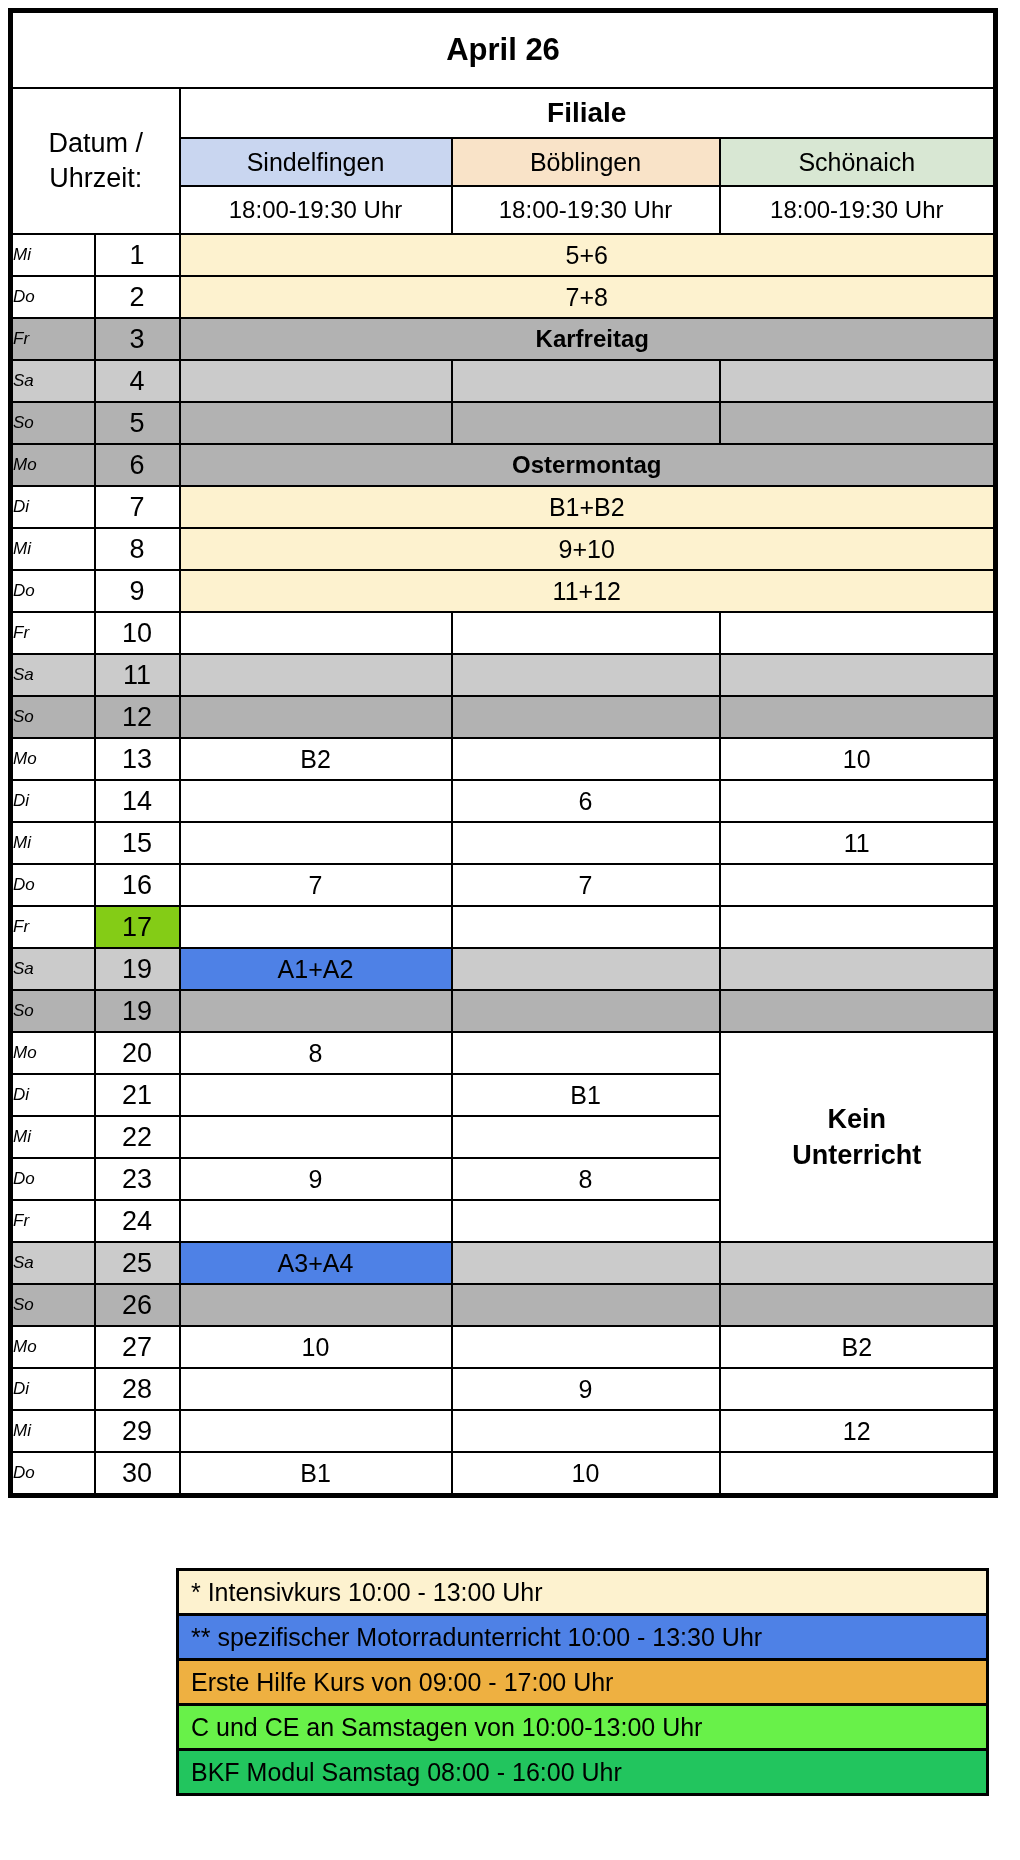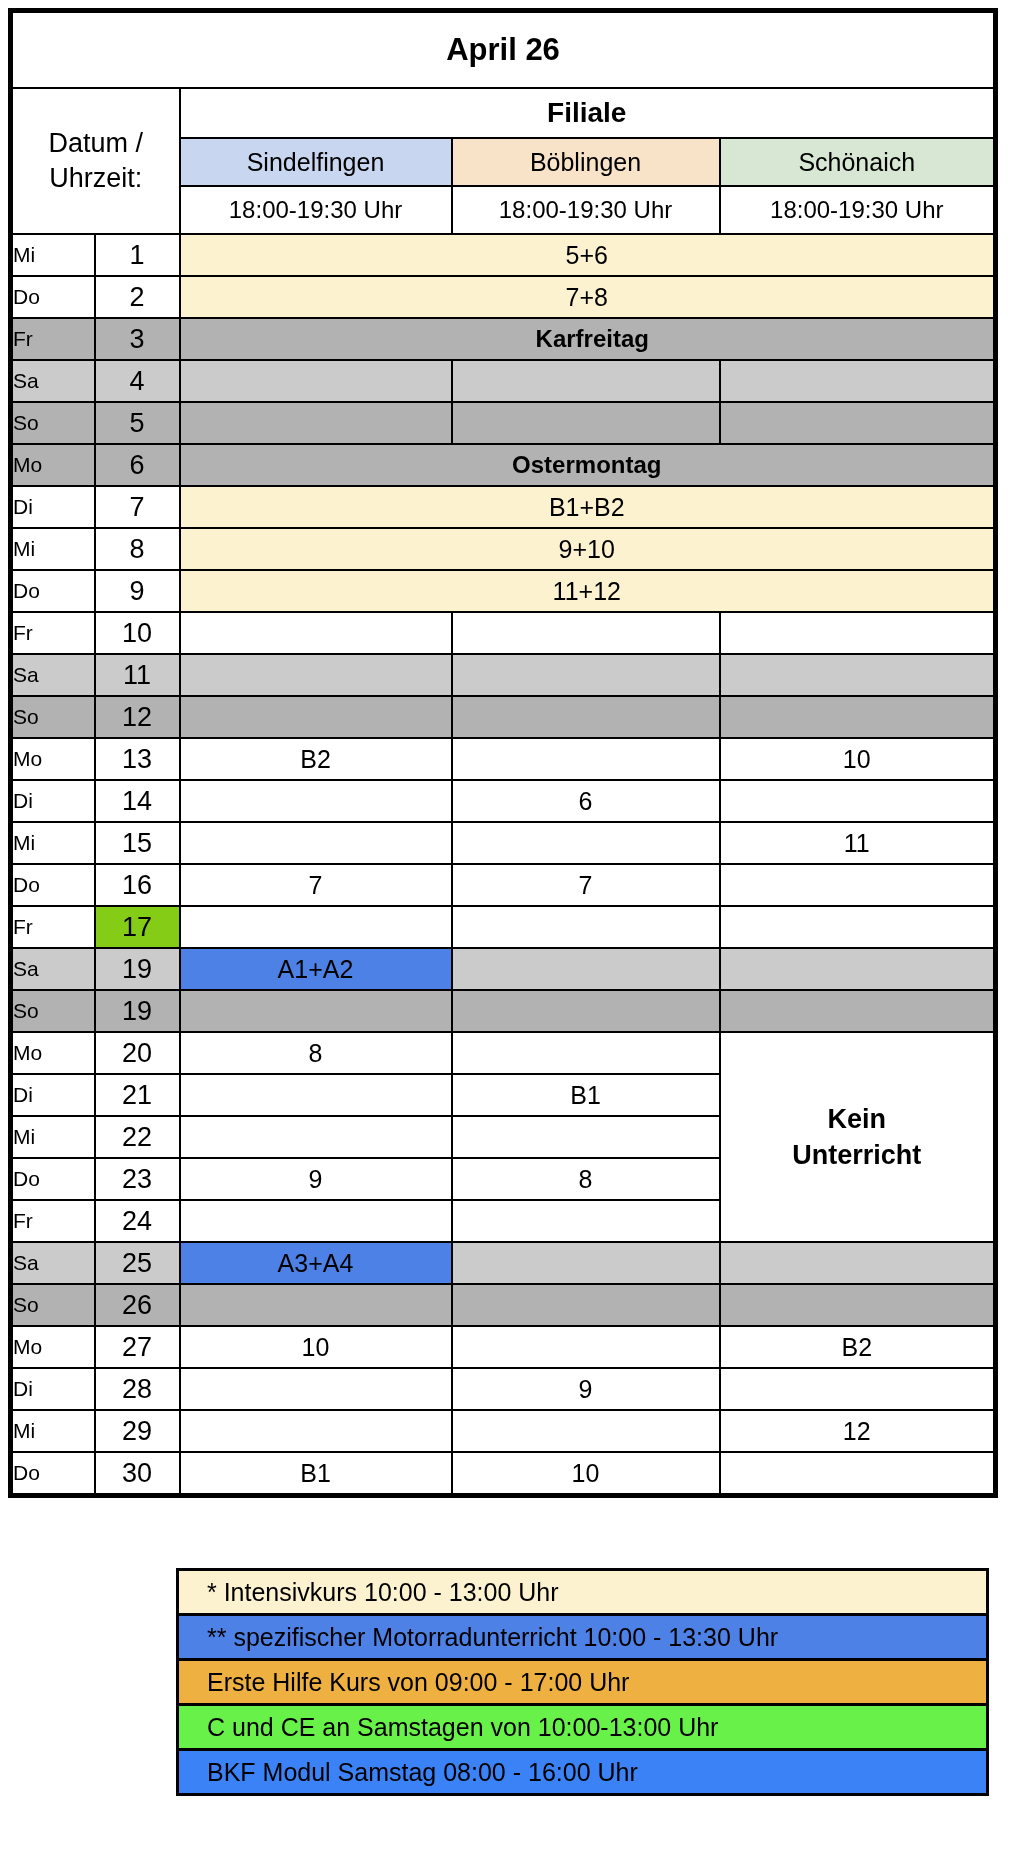--- a/index.html
+++ b/index.html
@@ -18,33 +18,33 @@
   td.title{
     height:74px;font-size:31px;font-weight:bold;text-align:center;
     border-bottom:4px solid #000;background:#fff;
   }
   td.corner{font-size:27px;text-align:center;line-height:1.3;background:#fff;}
   td.filiale{height:48px;font-size:28px;font-weight:bold;text-align:center;background:#fff;}
   td.branch{height:46px;font-size:25px;text-align:center;}
   td.time{height:46px;font-size:24px;text-align:center;border-bottom:4px solid #000;background:#fff;}
   td.cfirst{border-left:3px solid #000;}
   tr.body td{height:40px;line-height:36px;}
-  td.day{font-size:21px;text-align:left;padding-left:7px;}
+  td.day{font-size:17px;text-align:left;padding-left:7px;font-style:italic;}
   td.date{font-size:27px;text-align:center;}
   td.val{font-size:25px;text-align:center;}
   td.val.b{font-weight:bold;font-size:24px;}
   td.kein{
     font-size:27px;font-weight:bold;text-align:center;
     line-height:1.25;white-space:pre-line;background:#fff;
   }
   td.sa{border-bottom:5px solid #000;}
   .legend{position:absolute;left:176px;top:1568px;width:813px;}
   .lrow{
     border:3px solid #000;height:42px;line-height:42px;
-    font-size:25px;text-align:left;padding-left:28px;margin-top:-3px;
+    font-size:25px;text-align:left;padding-left:12px;margin-top:-3px;
     white-space:nowrap;overflow:hidden;
   }
   .lrow:first-child{margin-top:0;}
 </style>
 </head>
 <body>
 
 <table class="cal">
   <colgroup>
     <col style="width:84px">
@@ -265,14 +265,14 @@
         <td class="val" style="background: rgb(255, 255, 255);"></td>
       </tr>
     </tbody>
 </table>
 
 <div class="legend" id="legend">
     <div class="lrow" style="background: rgb(253, 242, 207);">* Intensivkurs 10:00 - 13:00 Uhr</div>
     <div class="lrow" style="background: rgb(78, 129, 230);">** spezifischer Motorradunterricht 10:00 - 13:30 Uhr</div>
     <div class="lrow" style="background: rgb(238, 176, 65);">Erste Hilfe Kurs von 09:00 - 17:00 Uhr</div>
     <div class="lrow" style="background: rgb(104, 241, 73);">C und CE an Samstagen von 10:00-13:00 Uhr</div>
-    <div class="lrow" style="background: #3b82f6;">BKF Modul Samstag 08:00 - 16:00 Uhr</div>
+    <div class="lrow" style="background: #22c55e;">BKF Modul Samstag 08:00 - 16:00 Uhr</div>
   </div>
 
 </body></html>

